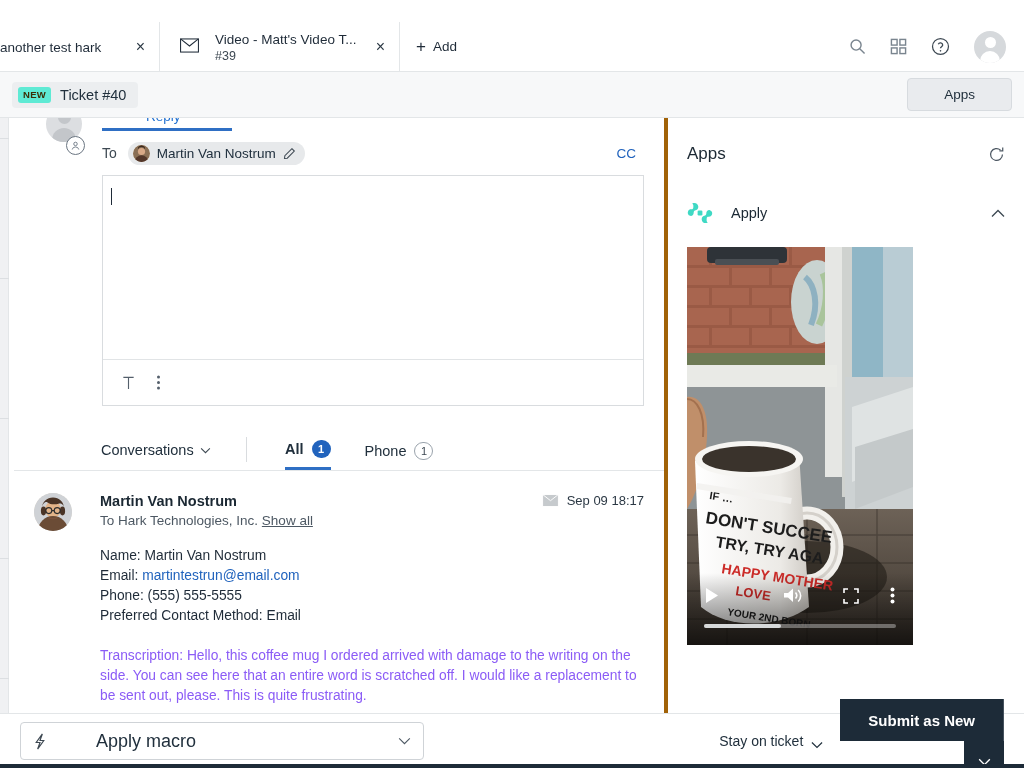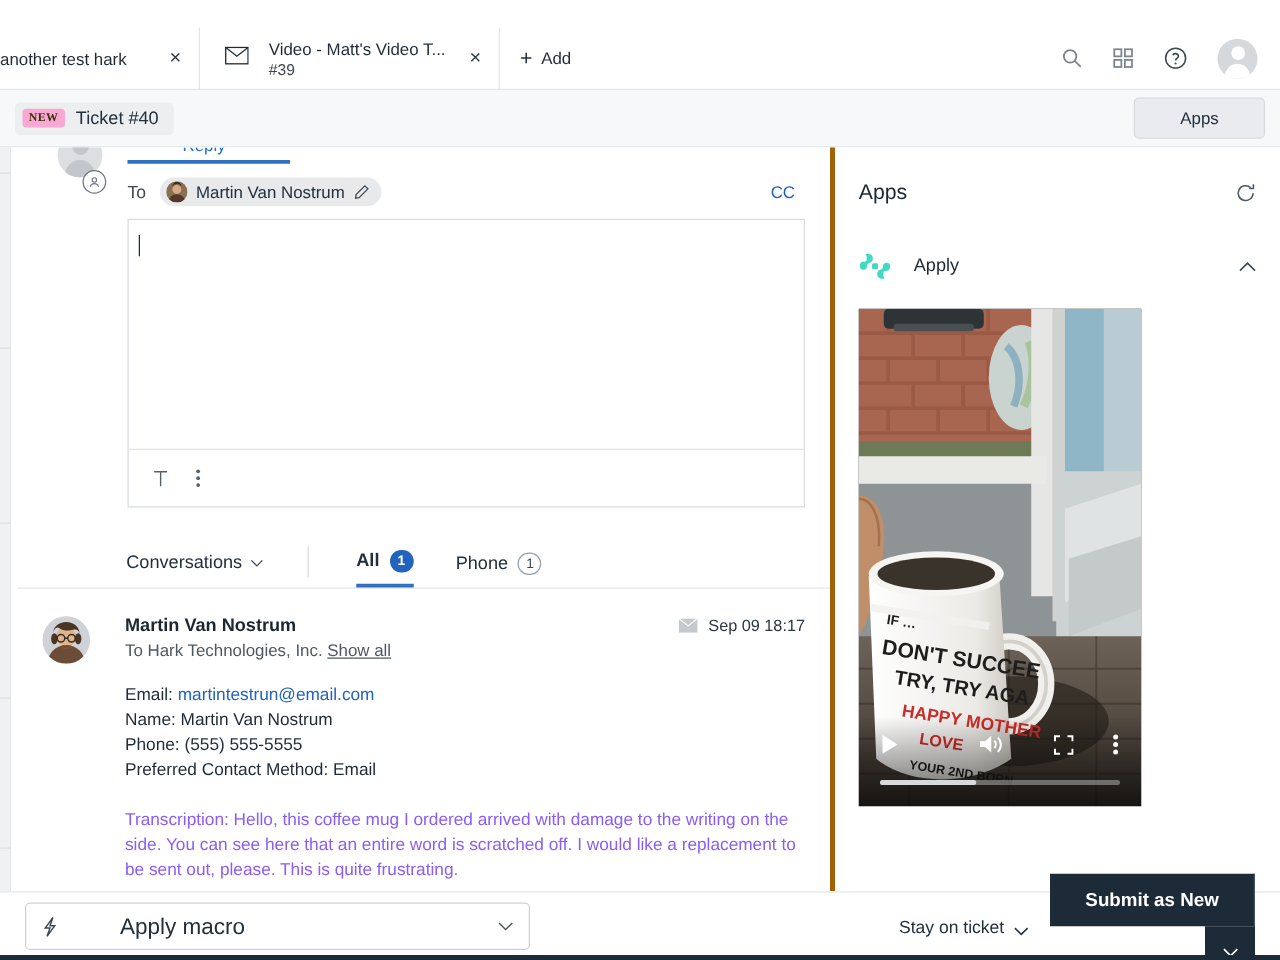--- a/index.html
+++ b/index.html
@@ -87,22 +87,22 @@
   .subheader {
     position: absolute; top: 72px; left: 0; width: 1024px; height: 46px;
     background: #f7f8f9; border-bottom: 1px solid #e3e6e8;
     display: flex; align-items: center; padding: 0 12px;
   }
   .ticket-chip {
     display: flex; align-items: center; gap: 9px;
     background: #eceef0; border-radius: 4px; padding: 5px 12px 5px 6px; cursor: pointer;
   }
   .badge-new {
-    background: #f9a8d4; color: #3c2e05; font-size: 9.5px; font-weight: bold;
-    padding: 2.5px 5px; border-radius: 3px; letter-spacing: .3px; font-family: Liberation Serif, serif;
+    background: #5eead4; color: #3c2e05; font-size: 9.5px; font-weight: bold;
+    padding: 2.5px 5px; border-radius: 3px; letter-spacing: .3px;
   }
   .ticket-label { font-size: 14.5px; color: #21303d; }
   .apps-btn {
     margin-left: auto; background: #e9ebee; border: 1px solid #d7dbdf;
     border-radius: 4px; font-size: 13.5px; color: #21303d;
     padding: 8px 36px; cursor: pointer; font-family: inherit;
   }
 
   
   .body-area {
@@ -522,26 +522,26 @@
               </span>
               <span class="msg-time">Sep 09 18:17</span>
             </span>
           </div>
           <div class="msg-to">
             <span>To Hark Technologies, Inc.</span>
             <span class="showall">Show all</span>
           </div>
           <div class="msg-lines">
             <div class="msg-line">
+              <span>Name:</span>
+              <span>Martin Van Nostrum</span>
+            </div>
+            <div class="msg-line">
               <span>Email:</span>
               <a href="#">martintestrun@email.com</a>
-            </div>
-            <div class="msg-line">
-              <span>Name:</span>
-              <span>Martin Van Nostrum</span>
             </div>
             <div class="msg-line">
               <span>Phone:</span>
               <span>(555) 555-5555</span>
             </div>
             <div class="msg-line">
               <span>Preferred Contact Method:</span>
               <span>Email</span>
             </div>
           </div>

